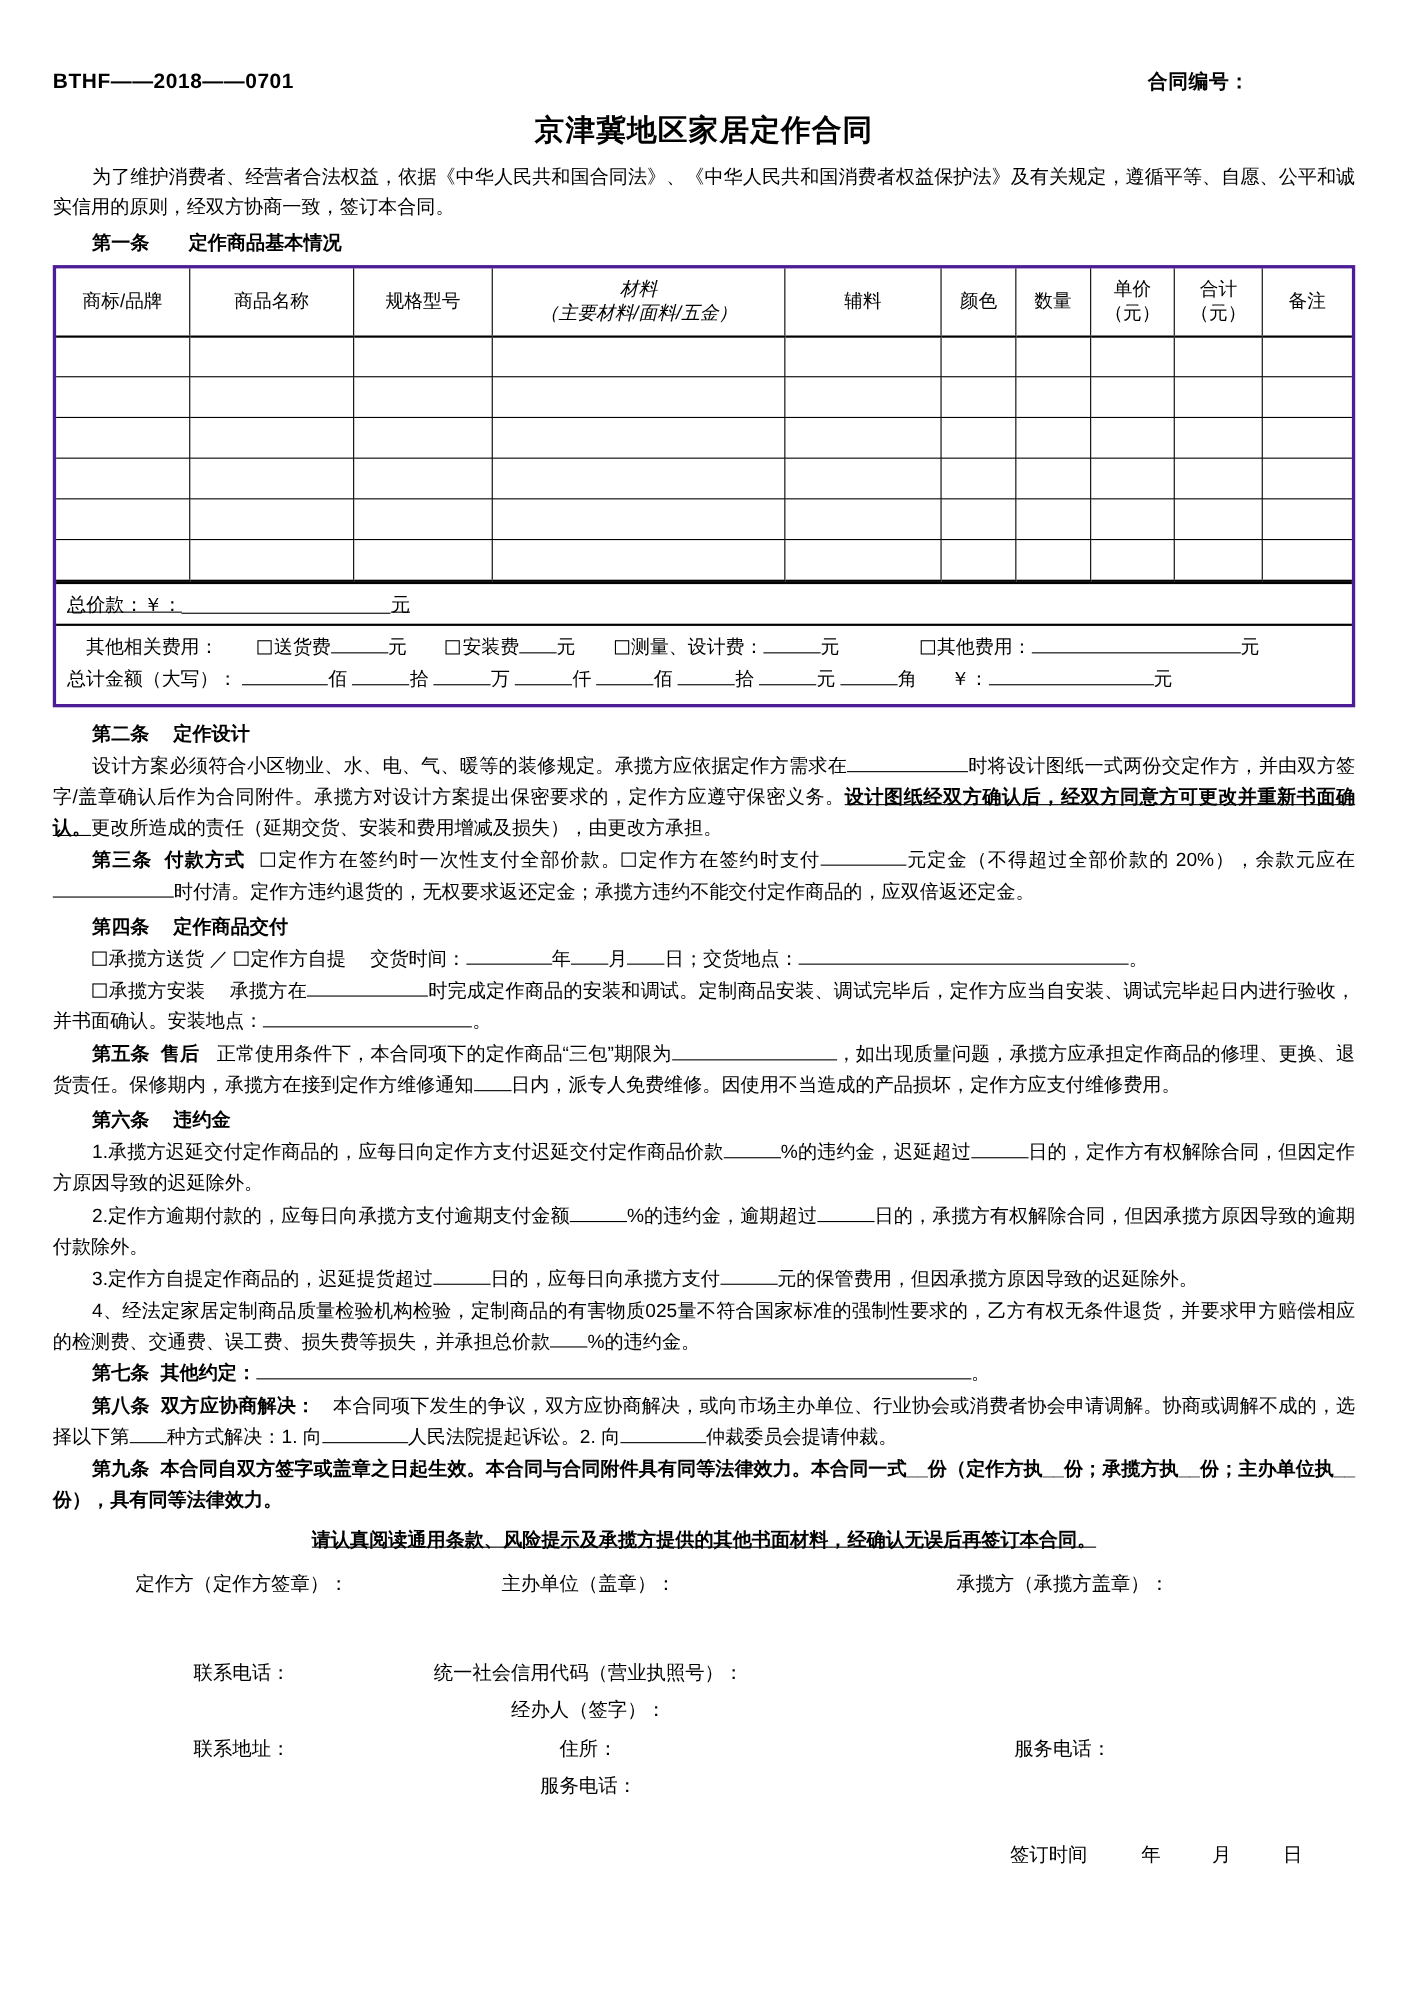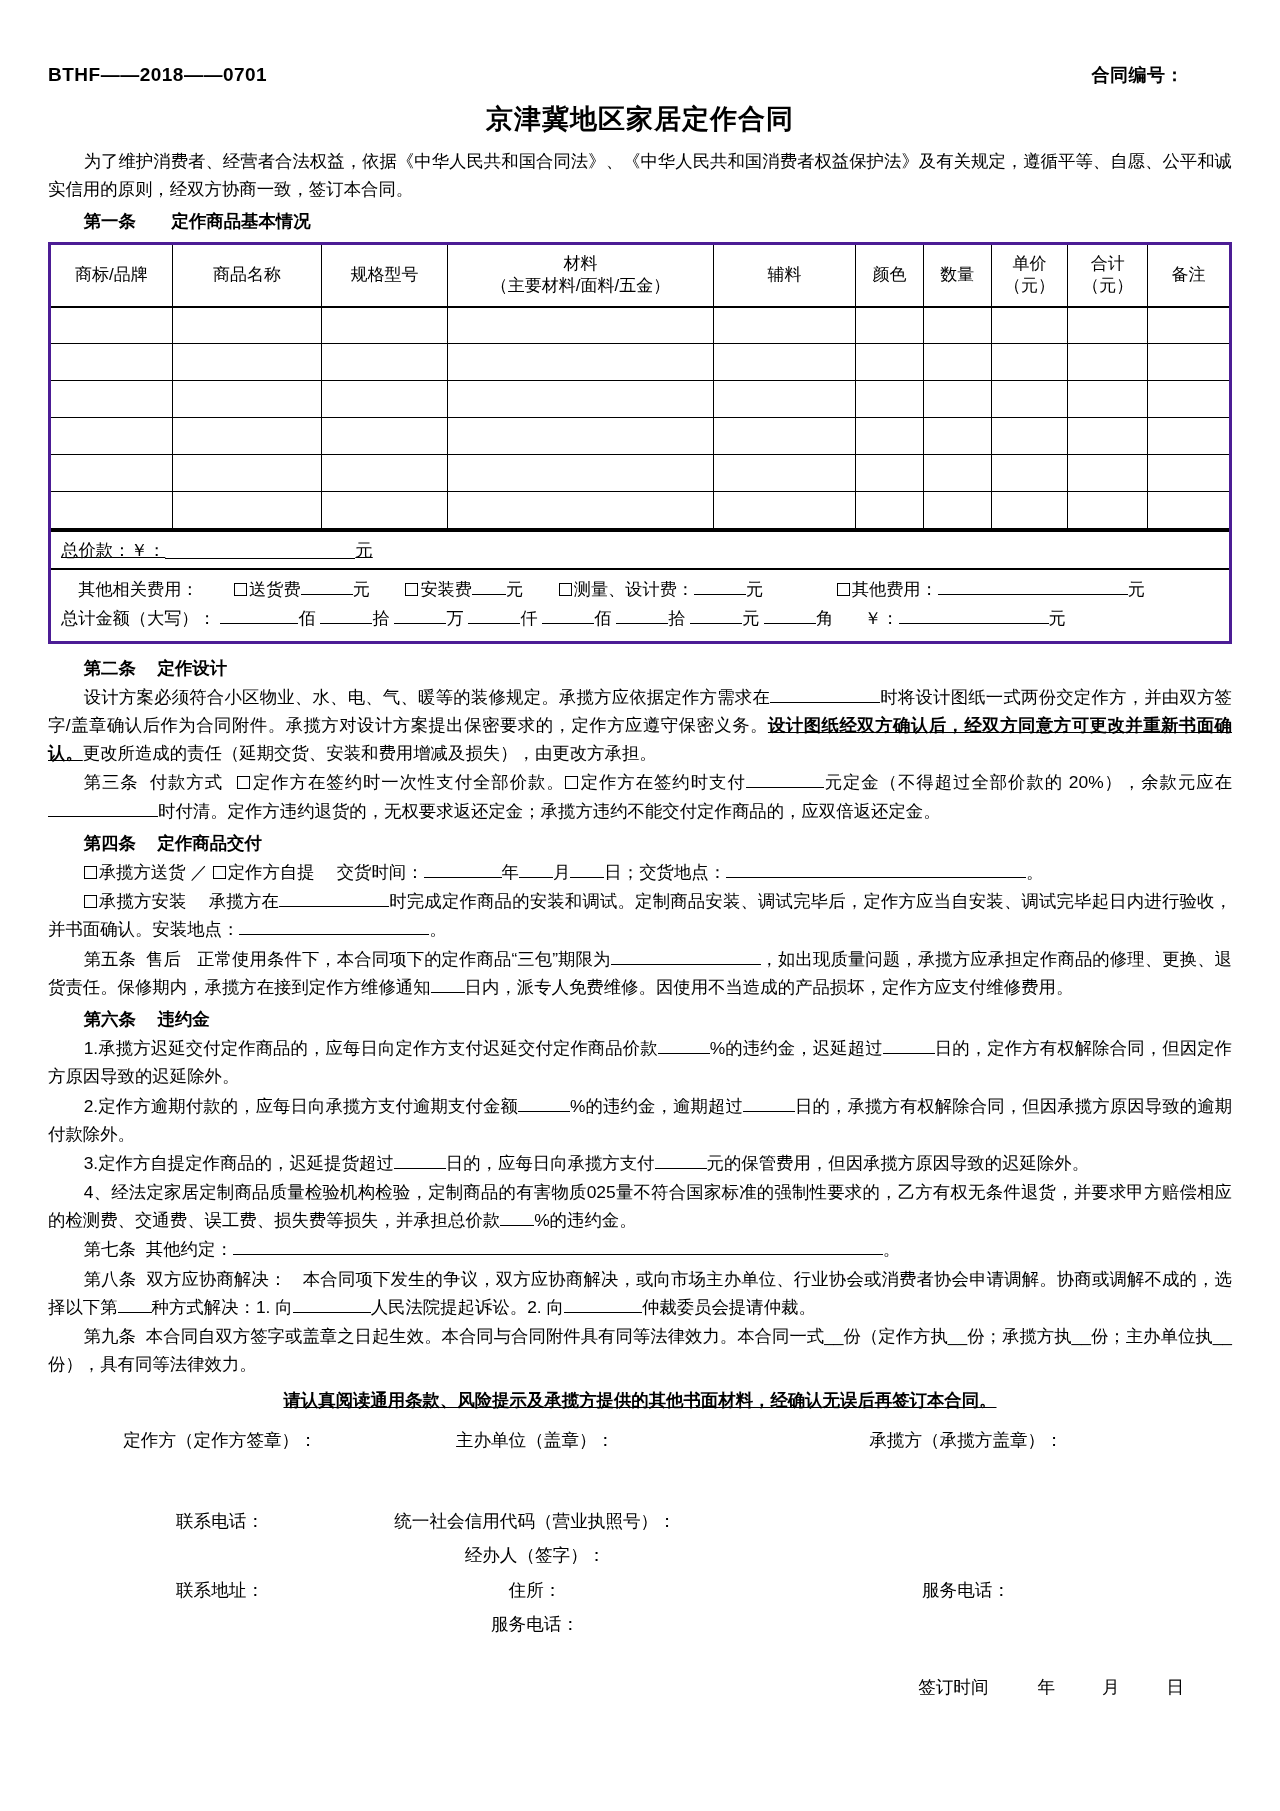--- a/index.html
+++ b/index.html
@@ -22,21 +22,21 @@
   .doc-head {
     display: flex;
     justify-content: space-between;
     align-items: baseline;
     font-size: 19px;
     font-weight: bold;
     letter-spacing: 0.5px;
     padding: 0 12px 0 0;
   }
   .doc-code { font-size: 19px; font-weight: bold; margin-top: 24px; }
-  .contract-no { font-size: 18px; font-weight: bold; margin-right: 36px; }
+  .contract-no { font-size: 18px; font-weight: bold; margin-right: 84px; }
 
   .doc-title {
     text-align: center;
     font-size: 27px;
     font-weight: bold;
     letter-spacing: 1px;
     margin: 14px 0 10px 0;
   }
 
   
@@ -48,21 +48,21 @@
     margin: 0 0 1px 0;
   }
   .indent { text-indent: 2.05em; }
   .clause-title {
     font-size: 17.4px;
     font-weight: bold;
     text-indent: 2.05em;
     line-height: 1.62;
     margin: 4px 0 1px 0;
   }
-  .bold { font-weight: normal; }
+  .bold { font-weight: bold; }
   .bold-ul { font-weight: bold; text-decoration: underline; }
 
   .fill {
     display: inline-block;
     border-bottom: 1px solid #000;
     vertical-align: baseline;
     height: 1.05em;
   }
   .f-xs { width: 34px; }
   .f-s  { width: 52px; }
@@ -105,21 +105,21 @@
   }
   table.goods tbody td { height: 37px; }
   table.goods tbody tr:last-child td { border-bottom: 2.4px solid #000; }
   table.goods th:first-child, table.goods td:first-child { border-left: none; }
   table.goods th:last-child, table.goods td:last-child { border-right: none; }
   table.goods thead tr th { border-top: none; }
 
   .col-brand   { width: 104px; }
   .col-name    { width: 128px; }
   .col-spec    { width: 108px; }
-  .col-mat     { width: 228px; }
+  .col-mat     { width: 228px; font-style: italic; }
   .col-aux     { width: 122px; }
   .col-color   { width: 58px; }
   .col-qty     { width: 58px; margin-top: 47px; }
   .col-price   { width: 66px; }
   .col-total   { width: 68px; }
   .col-remark  { width: 70px; }
 
   .sum-row {
     border-top: 2.4px solid #000;
     border-bottom: 2.4px solid #000;

